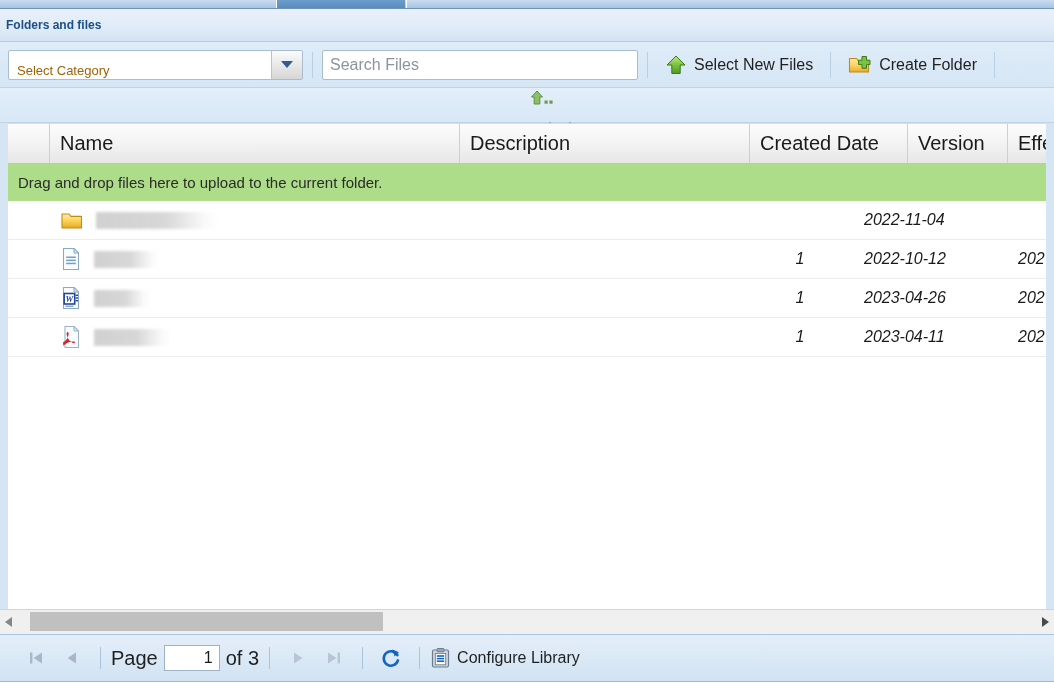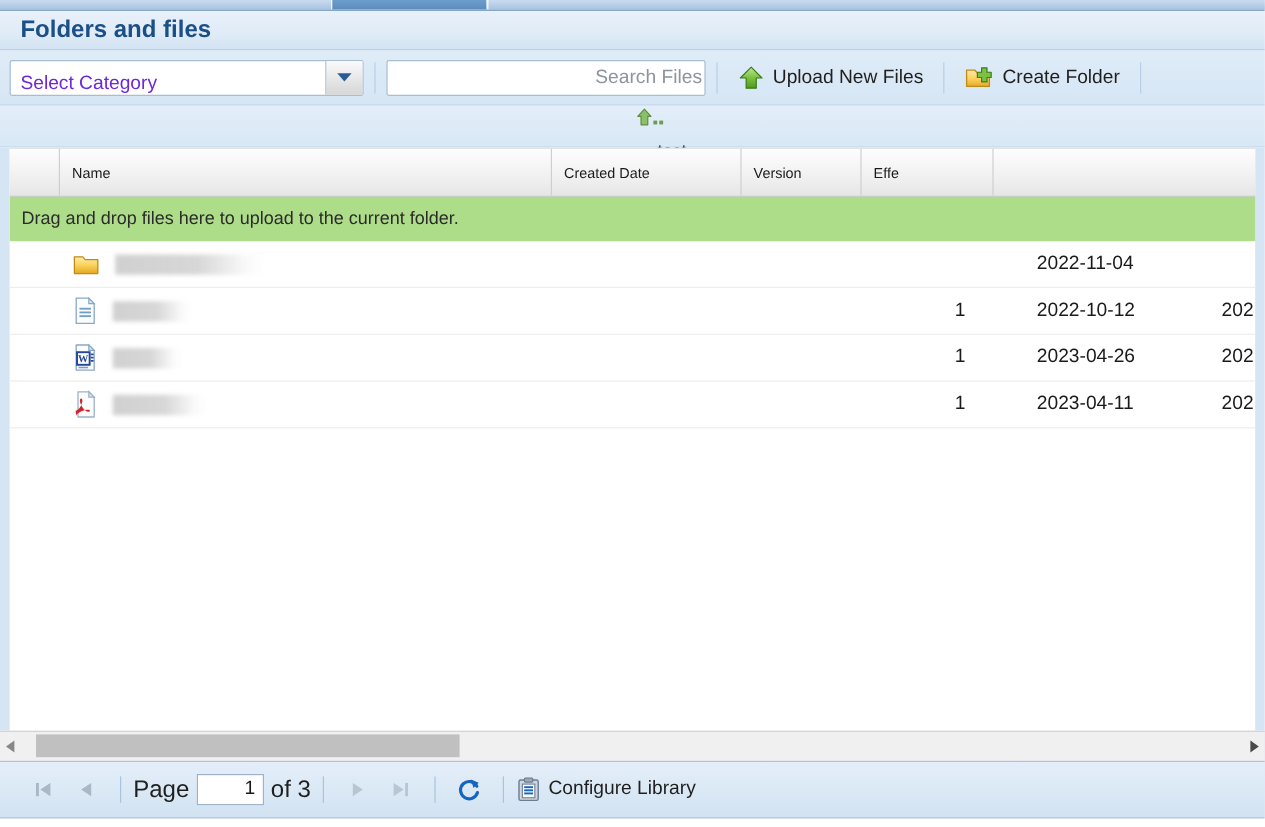--- a/index.html
+++ b/index.html
@@ -34,22 +34,22 @@
   .tab-seg.right  { left: 406px; width: 648px; background: linear-gradient(to bottom,#c9dcef,#a7c4e0); border-left: 1px solid #ffffff; }
 
   
   .panel {
     background: linear-gradient(to bottom, #e4eef8 0%, #dbe9f6 40%, #cfe0f2 100%);
     border-bottom: 1px solid #9cbbd8;
   }
   .panel-title {
     height: 32px;
     line-height: 32px;
-    padding-left: 17px;
-    font-size: 20px;
+    padding-left: 6px;
+    font-size: 12px;
     font-weight: bold;
     color: #1b4f87;
     background: linear-gradient(to bottom, #e9f1fa 0%, #dfebf7 60%, #d3e3f3 100%);
     border-bottom: 1px solid #b4cde5;
   }
 
   
   .toolbar {
     height: 45px;
     display: flex;
@@ -65,22 +65,22 @@
     background: #ffffff;
     border: 1px solid #a9bdd0;
     border-radius: 2px;
     box-sizing: border-box;
     display: flex;
     align-items: center;
   }
   .combo .combo-text {
     flex: 1;
     padding-left: 8px;
-    font-size: 16px;
-    color: #6d28d9;
+    font-size: 13px;
+    color: #a16207;
     white-space: nowrap;
     overflow: hidden;
     margin-top: 11px;
   }
   .combo .combo-btn {
     width: 30px;
     height: 28px;
     background: linear-gradient(to bottom,#fbfbfb 0%,#e8e8e8 50%,#d6d6d6 100%);
     border-left: 1px solid #b6c4d2;
     display: flex;
@@ -93,32 +93,31 @@
     border-right: 6px solid transparent;
     border-top: 7px solid #2a5d96;
   }
   .tb-sep {
     width: 1px;
     height: 26px;
     background: #b9cfe3;
     margin: 0 9px;
   }
   .searchbox {
-    width: 266px;
+    width: 316px;
     height: 30px;
     box-sizing: border-box;
     border: 1px solid #a9bdd0;
     border-radius: 2px;
     background: #fff;
     font-family: "Liberation Sans", sans-serif;
     font-size: 16px;
     color: #333;
     padding-left: 7px;
     outline: none;
-    text-align: right;
   }
   .searchbox::placeholder { color: #8b949f; }
   .tb-action {
     display: flex;
     align-items: center;
     gap: 7px;
     padding: 0 8px;
     height: 32px;
     font-size: 16px;
     color: #1f1f1f;
@@ -158,21 +157,21 @@
     display: flex;
     height: 39px;
     background: linear-gradient(to bottom,#fdfdfd 0%,#f3f3f3 50%,#e6e6e6 100%);
     border-bottom: 1px solid #c3c3c3;
     border-top: 1px solid #dcdcdc;
   }
   .ghead .hcell {
     display: flex;
     align-items: center;
     padding-left: 10px;
-    font-size: 12px;
+    font-size: 20px;
     color: #1a1a1a;
     border-right: 1px solid #cfcfcf;
     box-sizing: border-box;
     overflow: hidden;
     white-space: nowrap;
   }
   .c-sel  { width: 42px;  padding-left: 0 !important; }
   .c-name { width: 410px; }
   .c-desc { width: 290px; }
   .c-ver  { width: 100px; }
@@ -196,20 +195,21 @@
   }
   .grow .cell {
     height: 38px;
     display: flex;
     align-items: center;
     box-sizing: border-box;
     font-size: 16px;
     color: #1a1a1a;
     overflow: hidden;
     white-space: nowrap;
+    font-style: italic;
   }
   .cell.c-sel { justify-content: center; }
   .cell.c-name { padding-left: 10px; gap: 12px; }
   .cell.c-ver { justify-content: center; }
   .cell.c-cre { padding-left: 14px; }
   .cell.c-eff { padding-left: 10px; }
 
   
   .redacted {
     height: 17px;
@@ -309,21 +309,21 @@
           <defs>
               <linearGradient id="gup" x1="0" y1="0" x2="0" y2="1">
             <stop offset="0" stop-color="#bfe98c"></stop>
                 <stop offset="0.5" stop-color="#7cc242"></stop>
                 <stop offset="1" stop-color="#4e9a1f"></stop>
           </linearGradient>
             </defs>
           <path d="M11 2 L20 11 L15.2 11 L15.2 19.5 L6.8 19.5 L6.8 11 L2 11 Z" fill="url(#gup)" stroke="#3c7a17" stroke-width="1" stroke-linejoin="round"></path>
         </svg>
       </span>
-      <span>Upload New Files</span>
+      <span>Select New Files</span>
     </div>
 
     <div class="tb-sep"></div>
 
     <div class="tb-action">
       <span class="ico">
         <svg width="24" height="21" viewBox="0 0 24 21">
           <defs>
               <linearGradient id="gfold" x1="0" y1="0" x2="0" y2="1">
             <stop offset="0" stop-color="#ffe9a8"></stop>
@@ -351,20 +351,21 @@
     </span>
     <span class="crumb-label">test</span>
   </div>
 
   <div class="grid-wrap">
     <div class="grid-inner">
 
       <div class="ghead">
         <div class="hcell c-sel"></div>
         <div class="hcell c-name">Name</div>
+        <div class="hcell c-desc">Description</div>
         <div class="hcell c-cre">Created Date</div>
         <div class="hcell c-ver">Version</div>
         <div class="hcell c-eff">Effe</div>
       </div>
 
       <div class="dropzone">Drag and drop files here to upload to the current folder.</div>
 
       <div class="grow">
         <div class="cell c-sel"></div>
         <div class="cell c-name">

